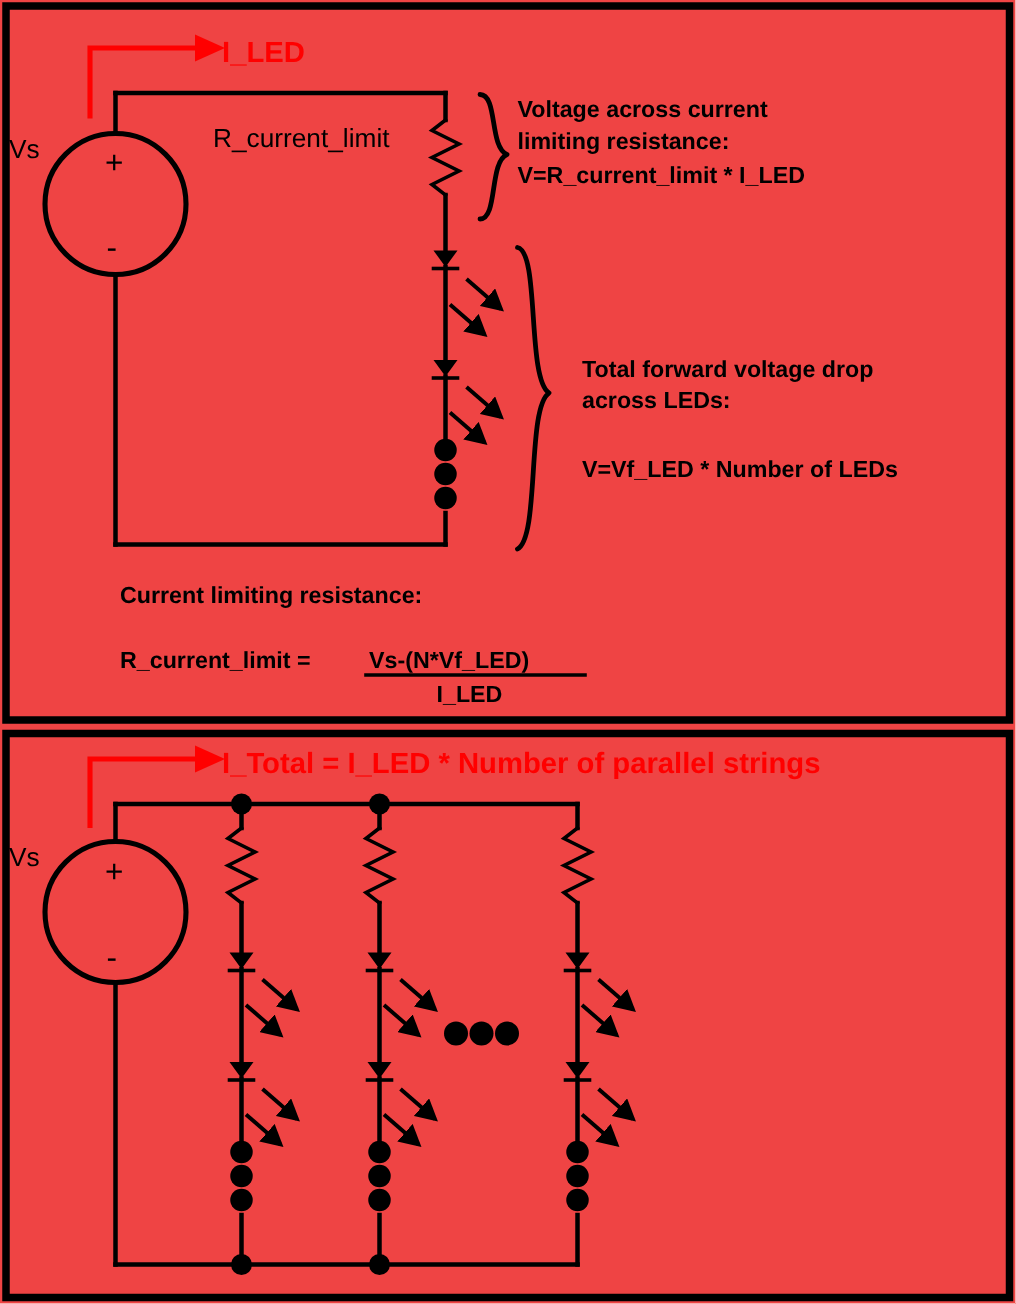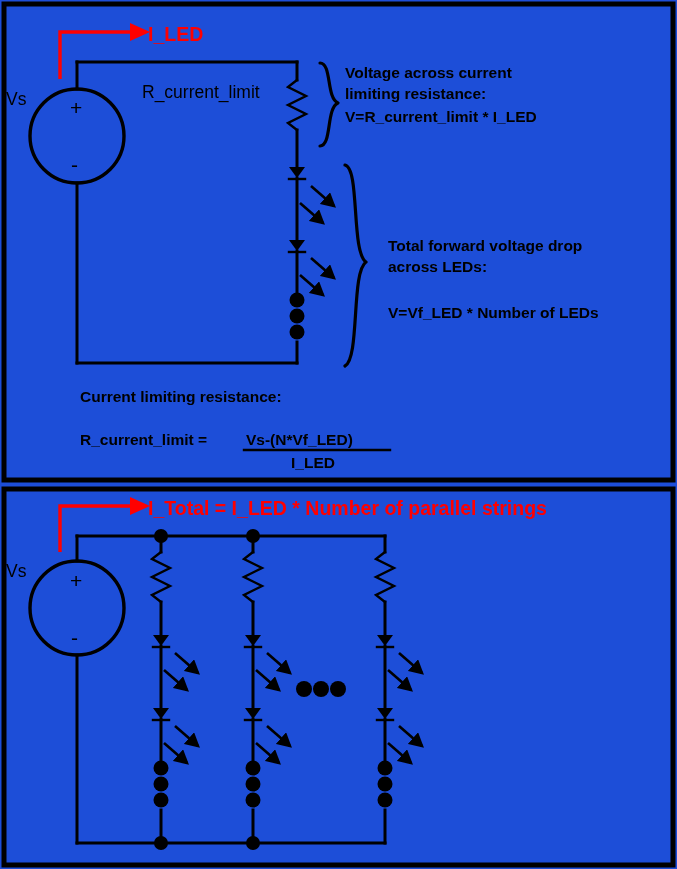--- a/index.html
+++ b/index.html
@@ -1,18 +1,18 @@
 <!DOCTYPE html>
 <html><head>
 <meta charset="utf-8">
 <title>LED Circuit Diagram</title>
 <style>
   html,body{margin:0;padding:0;background:#ffffff;}
   body{width:677px;height:869px;font-family:"Liberation Sans",sans-serif;}
-  #root{position:relative;width:677px;height:869px;overflow:hidden;background:#1d4ed8;}
+  #root{position:relative;width:677px;height:869px;overflow:hidden;background:#ef4444;}
   svg.diagram{position:absolute;left:0;top:0;width:677px;height:869px;display:block;}
   .wire{stroke:#000;stroke-width:3;fill:none;stroke-linecap:square;}
   .thinwire{stroke:#000;stroke-width:2.4;fill:none;stroke-linecap:square;}
   .srccircle{stroke:#000;stroke-width:3.4;fill:none;}
   .brace{stroke:#000;stroke-width:3.2;fill:none;stroke-linecap:round;stroke-linejoin:round;}
   .redline{stroke:#ff0000;stroke-width:3.4;fill:none;stroke-linecap:butt;}
   .redfill{fill:#ff0000;stroke:none;}
   .blackfill{fill:#000;stroke:none;}
   .ray{stroke:#000;stroke-width:2.6;fill:none;stroke-linecap:butt;}
   .frame{stroke:#000;stroke-width:5;fill:none;}

